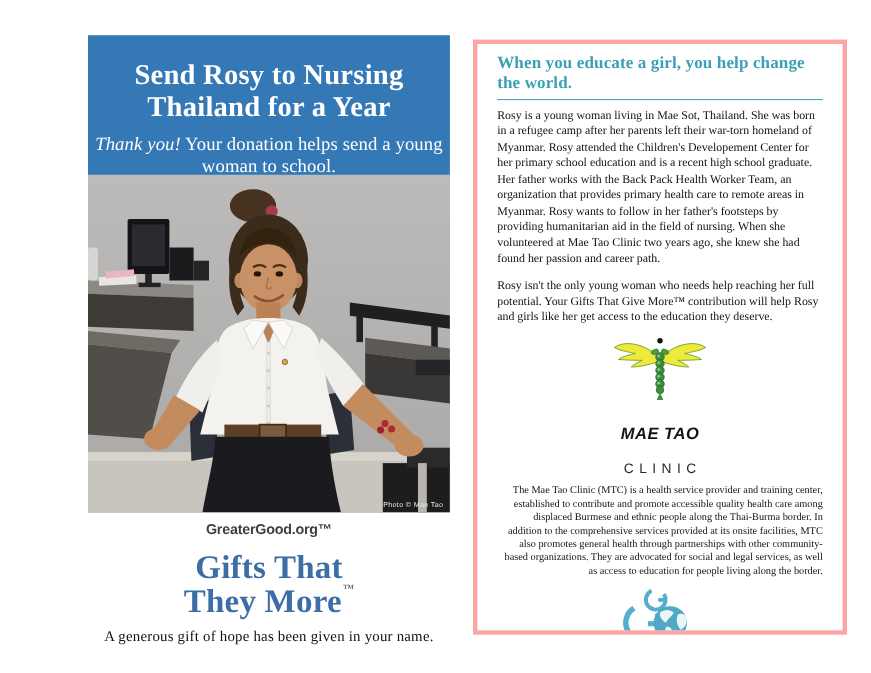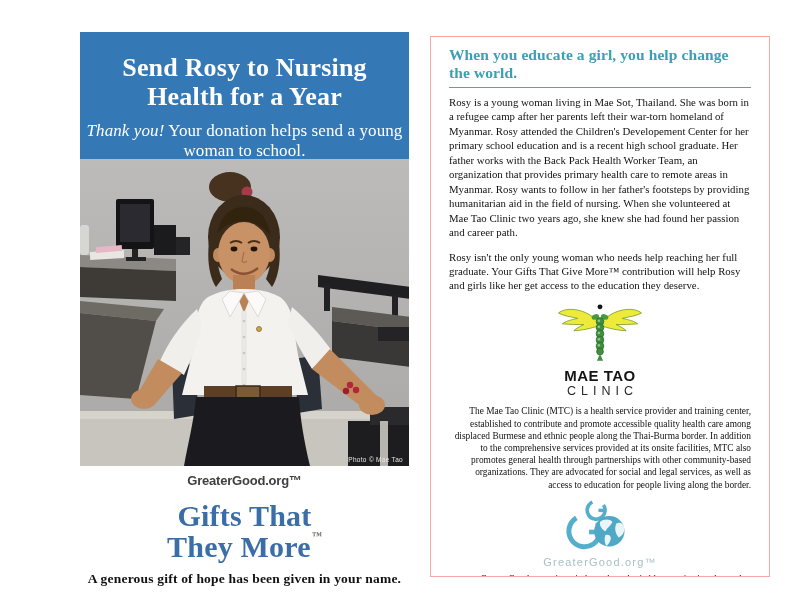--- a/index.html
+++ b/index.html
@@ -18,48 +18,48 @@
   .photo-credit{position:absolute;right:6px;bottom:3px;font-family:"Liberation Sans",sans-serif;
     font-size:6.5px;color:#e8e6e2;letter-spacing:0.3px;}
 
   .lp-logo{text-align:center;margin-top:8px;line-height:1;}
   .gg-word{font-family:"Liberation Sans",sans-serif;font-weight:700;font-size:13px;color:#3f3f41;letter-spacing:-0.2px;}
   .gifts{margin-top:15px;font-weight:700;font-size:30px;line-height:0.95;color:#3b6da6;letter-spacing:0.2px;}
   .gifts span{display:inline;}
   .gifts .l{display:block;}
   .gifts sup{font-size:10px;color:#6b6b6d;vertical-align:18px;margin-left:1px;}
 
-  .lp-footer{margin-top:10px;text-align:center;font-weight:700;font-size:13.5px;color:#111111;letter-spacing:0.2px;}
+  .lp-footer{margin-top:10px;text-align:center;font-weight:400;font-size:13.5px;color:#111111;letter-spacing:0.2px;}
 
   
   .right-page{position:absolute;left:430px;top:36px;width:340px;height:541px;background:#ffffff;
-    border:1px solid #fca5a5;box-sizing:border-box;padding:8px 18px 0 18px;overflow:hidden;}
+    border:4px solid #fca5a5;box-sizing:border-box;padding:8px 18px 0 18px;overflow:hidden;}
   .headline{margin:0 0 7px 0;font-size:15.5px;font-weight:600;color:#3aa0b4;
     border-bottom:1px solid #49a4b6;padding:1px 0 5px 0;letter-spacing:0.1px;}
   p.body1{margin:0 0 10px 0;font-size:10.8px;line-height:1.34;color:#111111;}
   p.body2{margin:0 0 6px 0;font-size:9.4px;line-height:1.3;color:#111111;text-align:right;}
 
   .mtc-logo{text-align:center;margin:2px 0 8px 0;line-height:1;}
-  .mtc-line1{font-family:"Liberation Sans",sans-serif;font-weight:800;font-size:15px;color:#141414;letter-spacing:0.5px;margin-top:2px;}
-  .mtc-line2{font-family:"Liberation Sans",sans-serif;font-weight:500;font-size:12.5px;color:#2a2a2a;letter-spacing:5px;margin-top:2px;margin-left:5px;}
+  .mtc-line1{font-family:"Liberation Sans",sans-serif;font-weight:800;font-size:15px;color:#141414;letter-spacing:0.5px;margin-top:17px;font-style:italic;}
+  .mtc-line2{font-family:"Liberation Sans",sans-serif;font-weight:500;font-size:12.5px;color:#2a2a2a;letter-spacing:5px;margin-top:18px;margin-left:5px;}
 
   .gg-logo{text-align:center;margin:0 0 5px 0;line-height:1;}
   .gg-label{font-family:"Liberation Sans",sans-serif;font-weight:400;font-size:11px;color:#a9bfc4;letter-spacing:1.2px;margin-top:1px;}
 </style>
 </head>
 <body>
 
 <div class="sheet">
 
   <div class="left-page">
 
     <div class="lp-header">
       <div class="lp-title">
         <span>Send Rosy to Nursing</span>
-        <span>Health for a Year</span>
+        <span>Thailand for a Year</span>
       </div>
       <div class="lp-sub">
         <em>Thank you!</em>
         <span>Your donation helps send a young woman to school.</span>
       </div>
     </div>
 
     <div class="lp-photo">
       <svg width="329" height="307" viewBox="0 0 329 307">
         <defs>
@@ -162,21 +162,21 @@
     </div>
 
     <div class="lp-footer">A generous gift of hope has been given in your name.</div>
   </div>
 
   <div class="right-page">
 
     <h1 class="headline">When you educate a girl, you help change the world.</h1>
 
     <p class="body1">Rosy is a young woman living in Mae Sot, Thailand. She was born in a refugee camp after her parents left their war-torn homeland of Myanmar. Rosy attended the Children's Developement Center for her primary school education and is a recent high school graduate. Her father works with the Back Pack Health Worker Team, an organization that provides primary health care to remote areas in Myanmar. Rosy wants to follow in her father's footsteps by providing humanitarian aid in the field of nursing. When she volunteered at Mae Tao Clinic two years ago, she knew she had found her passion and career path.</p>
-    <p class="body1">Rosy isn't the only young woman who needs help reaching her full graduate.  Your Gifts That Give More™ contribution will help Rosy and girls like her get access to the education they deserve.</p>
+    <p class="body1">Rosy isn't the only young woman who needs help reaching her full potential.  Your Gifts That Give More™ contribution will help Rosy and girls like her get access to the education they deserve.</p>
 
     <div class="mtc-logo">
       <svg width="116" height="60" viewBox="0 0 116 78">
         <circle cx="58" cy="5" r="3.2" fill="#141414"></circle>
         <path d="M55,24 C41,8 15,4 4,13 C11,17 21,18 29,20 C19,22 13,24 9,27 C19,28 29,28 37,28 C31,31 27,33 24,36 C35,36 49,32 55,30 Z" fill="#eeea3c" stroke="#6a9a1a" stroke-width="1"></path>
         <path d="M61,24 C75,8 101,4 112,13 C105,17 95,18 87,20 C97,22 103,24 107,27 C97,28 87,28 79,28 C85,31 89,33 92,36 C81,36 67,32 61,30 Z" fill="#eeea3c" stroke="#6a9a1a" stroke-width="1"></path>
         <ellipse cx="52" cy="18" rx="5" ry="3.4" fill="#4a9a3a" transform="rotate(-20 52 18)"></ellipse>
         <ellipse cx="64" cy="18" rx="5" ry="3.4" fill="#4a9a3a" transform="rotate(20 64 18)"></ellipse>
         <circle cx="58" cy="24" r="5" fill="#3f8f3f" stroke="#2a6a2a" stroke-width="1"></circle>
         <circle cx="58" cy="32" r="5" fill="#3f8f3f" stroke="#2a6a2a" stroke-width="1"></circle>

